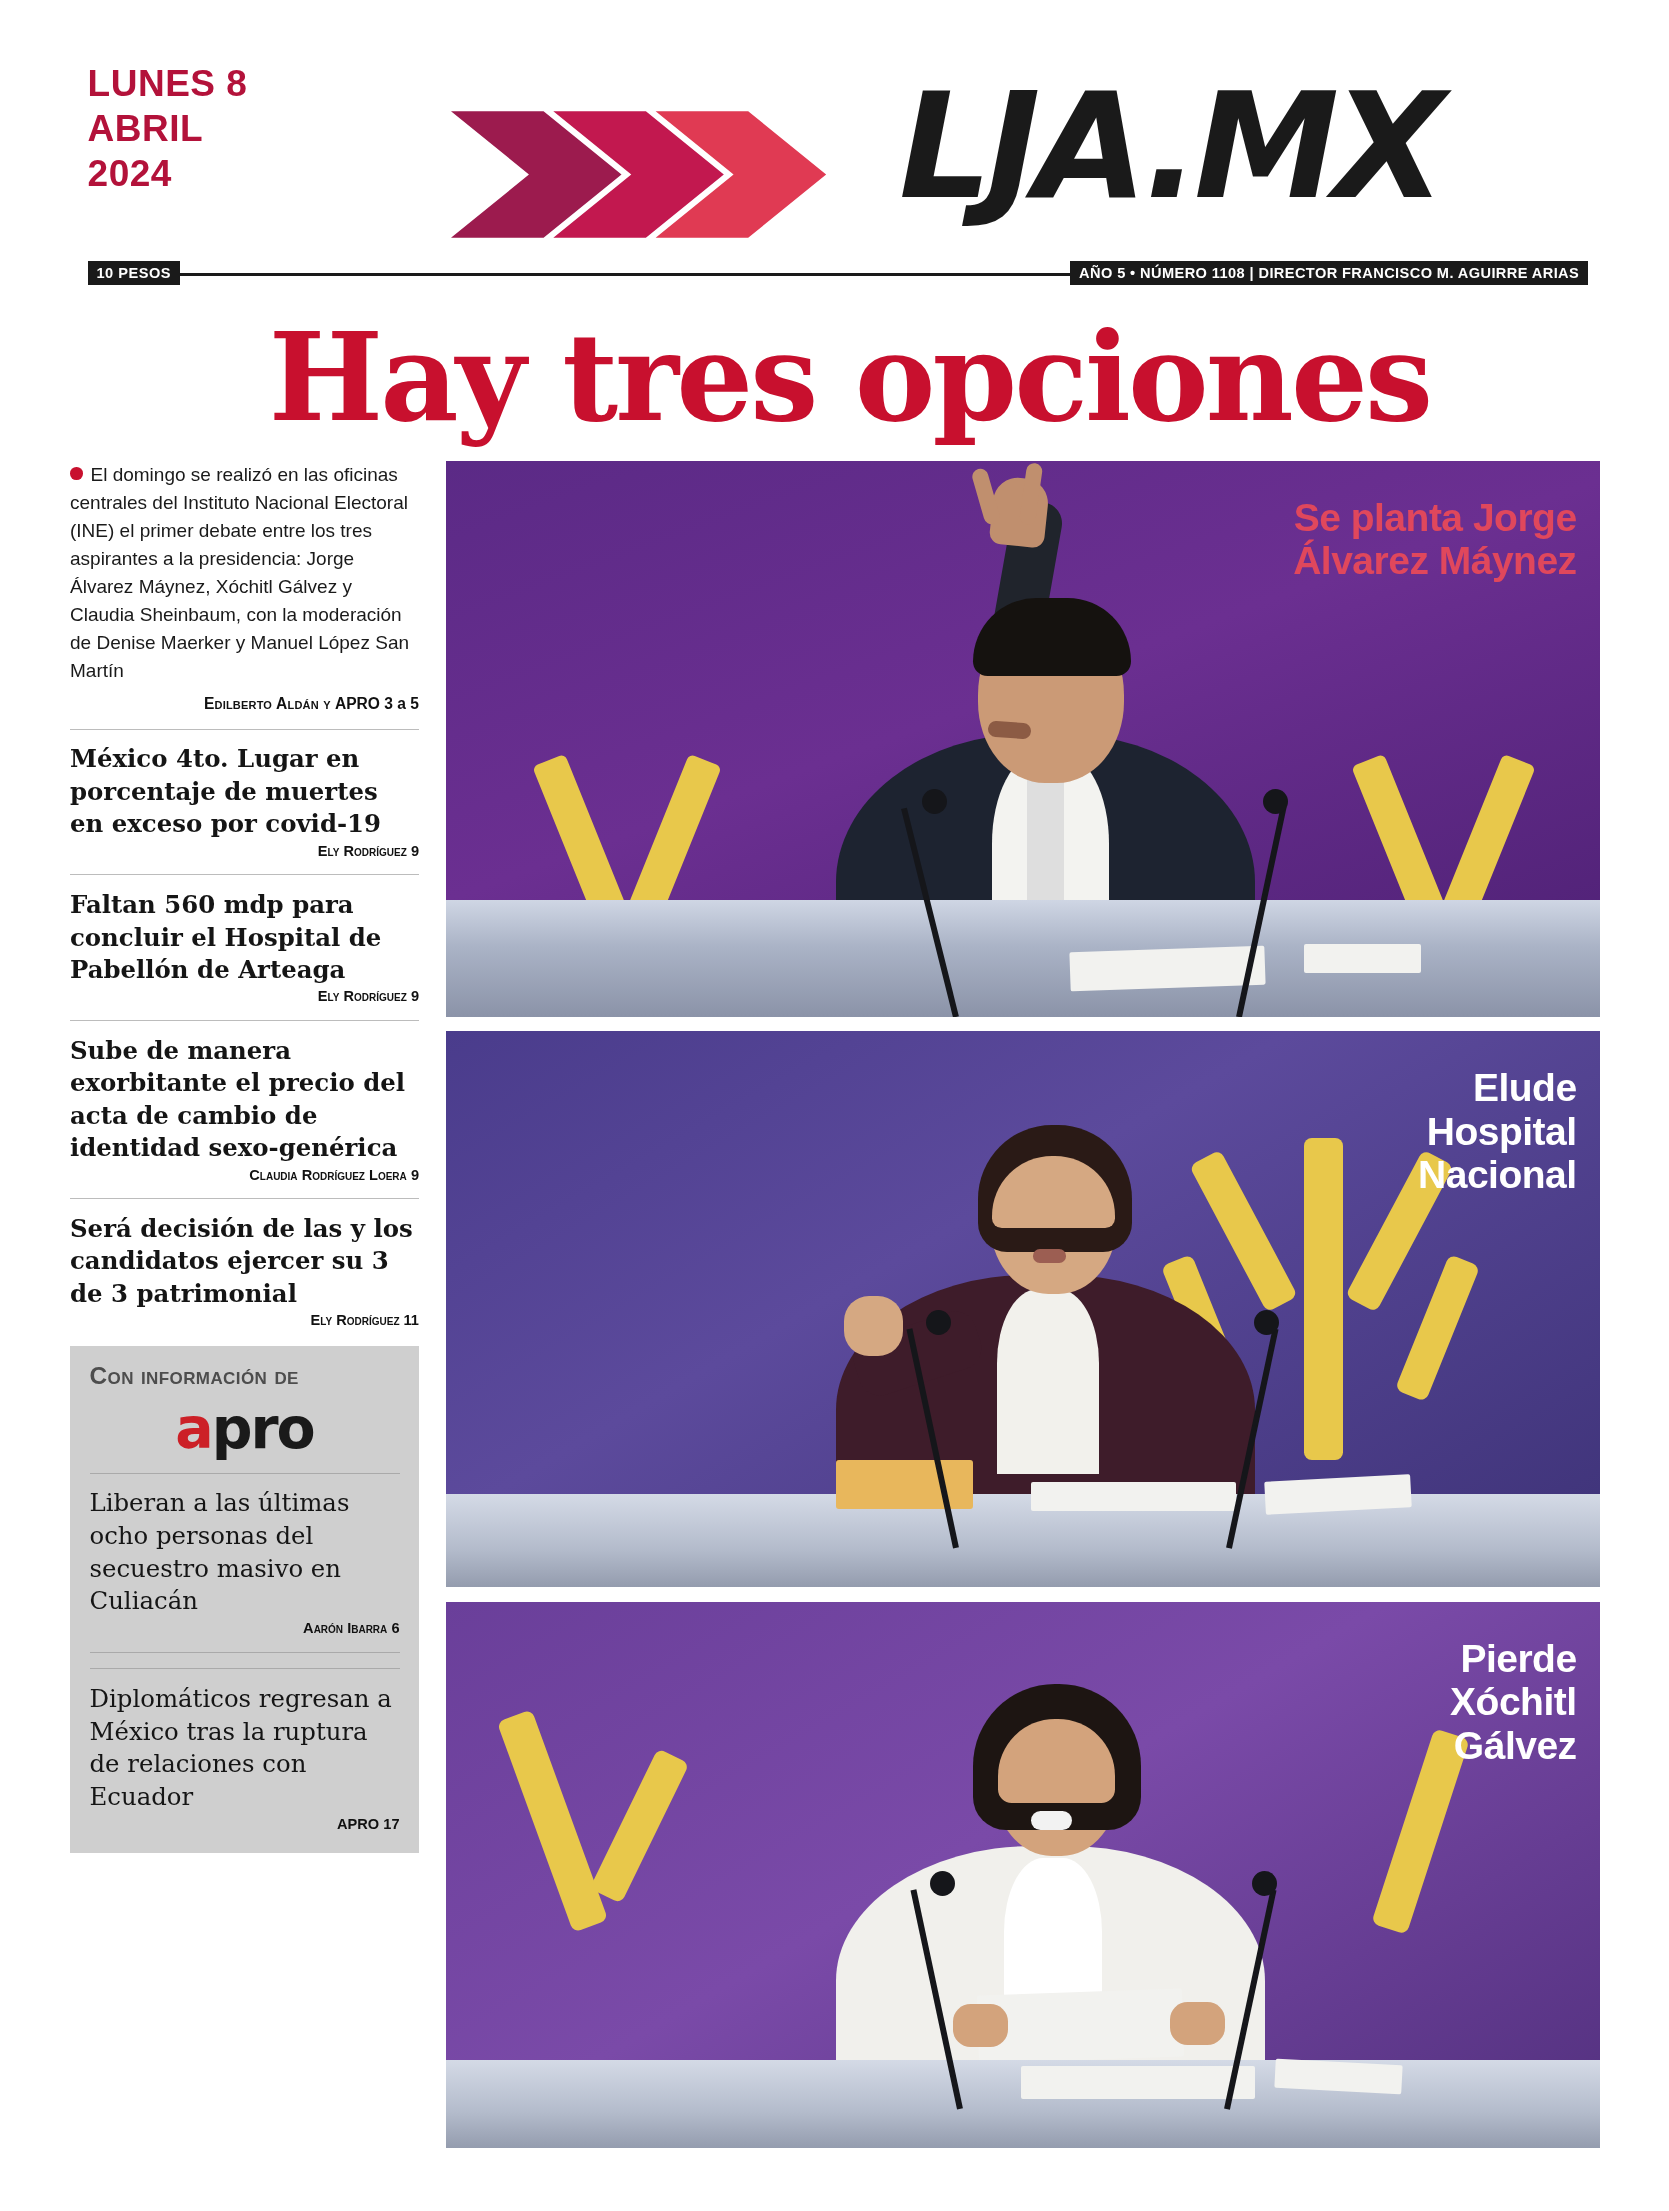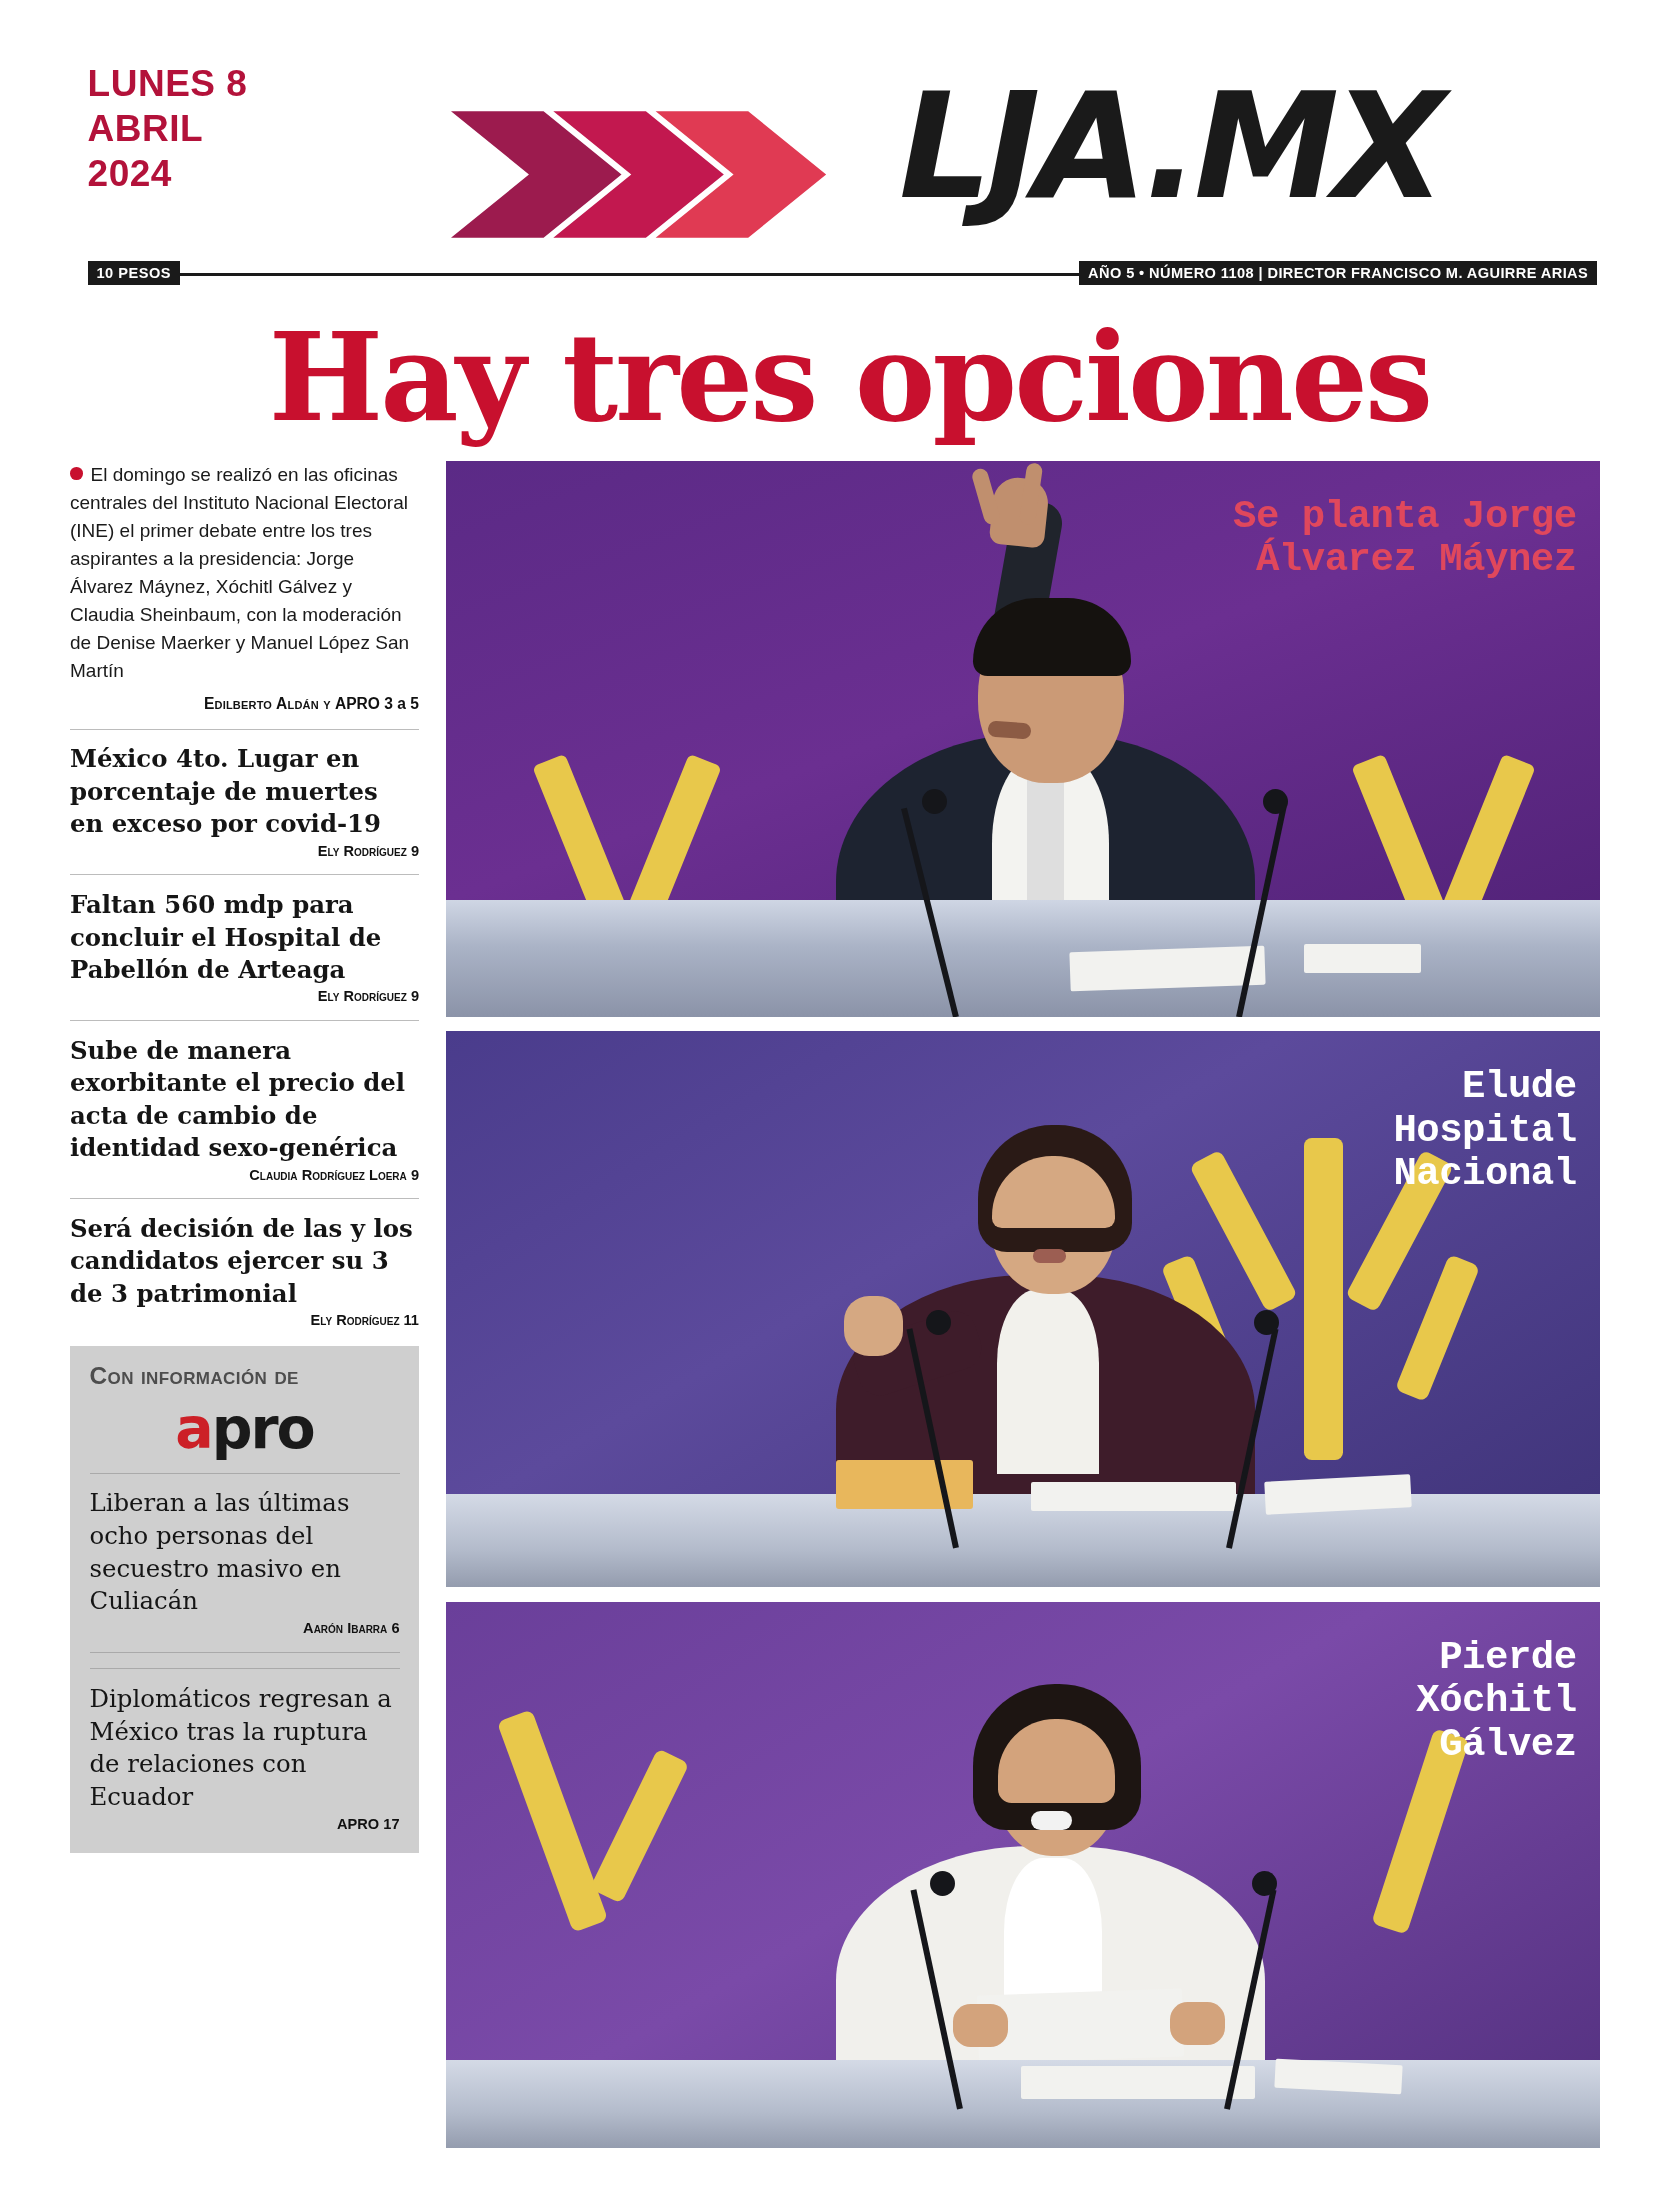--- a/index.html
+++ b/index.html
@@ -66,21 +66,21 @@
     line-height: 1;
   }
   .logo-lja { color: #1a1a1a; }
   .logo-dot { color: #1a1a1a; }
   .logo-mx { color: #1a1a1a; }
 
   
   .rule-row {
     position: absolute;
     left: 17.6px;
-    right: 3px;
+    right: 12px;
     bottom: 13.7px;
     height: 25px;
   }
   .rule-line {
     position: absolute;
     left: 0; right: 0; top: 11.7px;
     height: 2.9px;
     background: #1a1a1a;
   }
   .price-tag {
@@ -233,21 +233,21 @@
     margin-bottom: 14.6px;
   }
   .photo.p1 { height: 556px; }
   .photo.p2 { height: 556px; }
   .photo.p3 { height: 546px; }
 
   .cap {
     position: absolute;
     right: 23.4px;
     top: 35px;
-    font-family: Liberation Mono, monospace;
+    font-family: Liberation Sans, sans-serif;
     font-weight: bold;
     font-size: 39px;
     line-height: 1.12;
     text-align: right;
     letter-spacing: -0.5px;
   }
   .cap.red { color: #e0475c; }
   .cap.white { color: #ffffff; }
 
   

